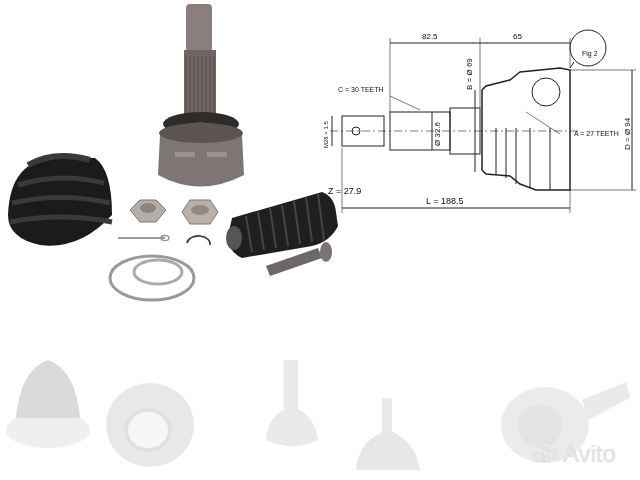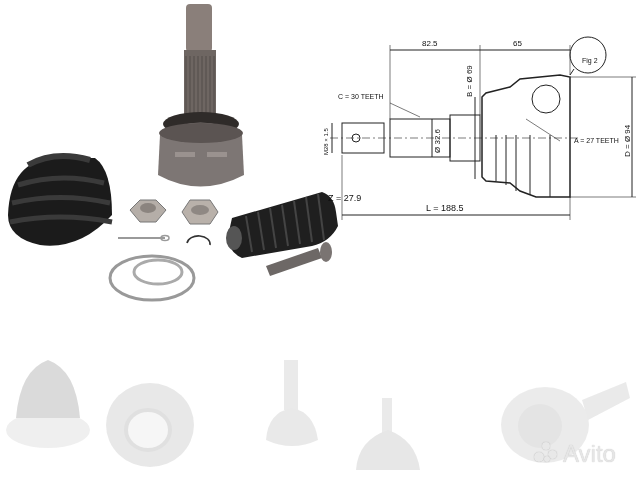--- a/index.html
+++ b/index.html
@@ -1,18 +1,18 @@
 <!DOCTYPE html>
 <html><head>
 <meta charset="utf-8">
 <style>
   html, body { margin: 0; padding: 0; }
   body { width: 640px; height: 480px; background: #ffffff; position: relative; overflow: hidden; font-family: "Liberation Sans", sans-serif; }
   .photo { position: absolute; left: 0; top: 0; width: 340px; height: 310px; }
-  .drawing { position: absolute; left: 320px; top: 15px; width: 320px; height: 210px; }
+  .drawing { position: absolute; left: 320px; top: 8px; width: 320px; height: 210px; }
   .faded { position: absolute; left: 0; top: 330px; width: 640px; height: 150px; opacity: 0.55; }
   .dim-text { font-family: "Liberation Sans", sans-serif; font-size: 8px; fill: #111; }
   .watermark { position: absolute; left: 532px; top: 440px; display: flex; gap: 3px; color: #e6e6e6; font-size: 24px; font-family: "Liberation Sans", sans-serif; text-shadow: 0 0 1px #bbb; }
   .wm-dots { position: relative; width: 28px; height: 24px; }
   .wm-dots span { position: absolute; border-radius: 50%; background: #e8e8e8; box-shadow: 0 0 1px #aaa; }
 </style>
 </head>
 <body>
 
 <div class="photo">

